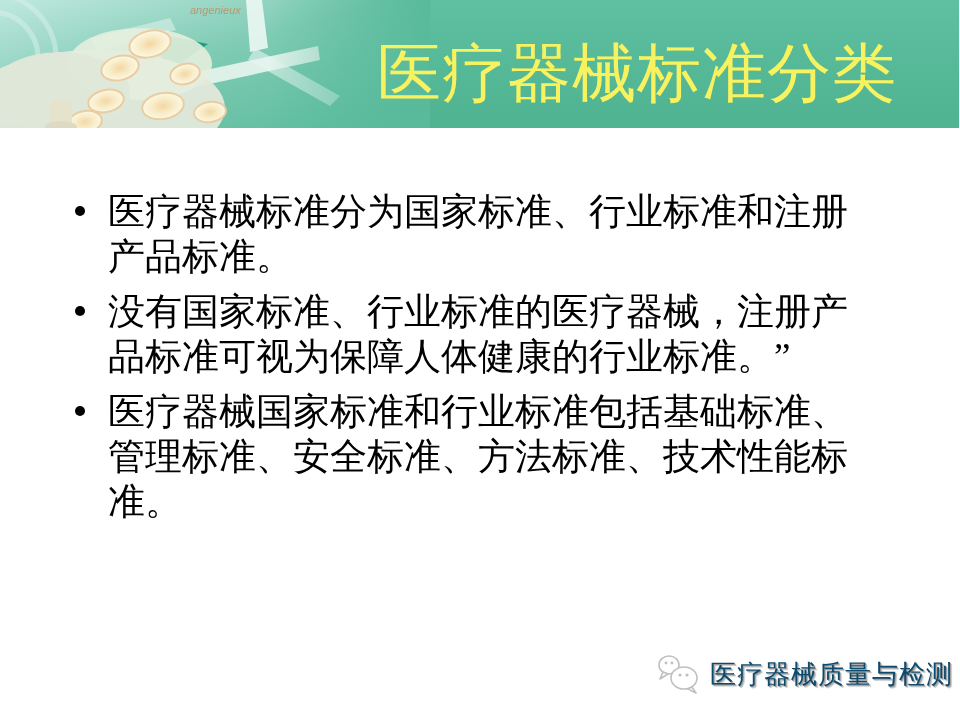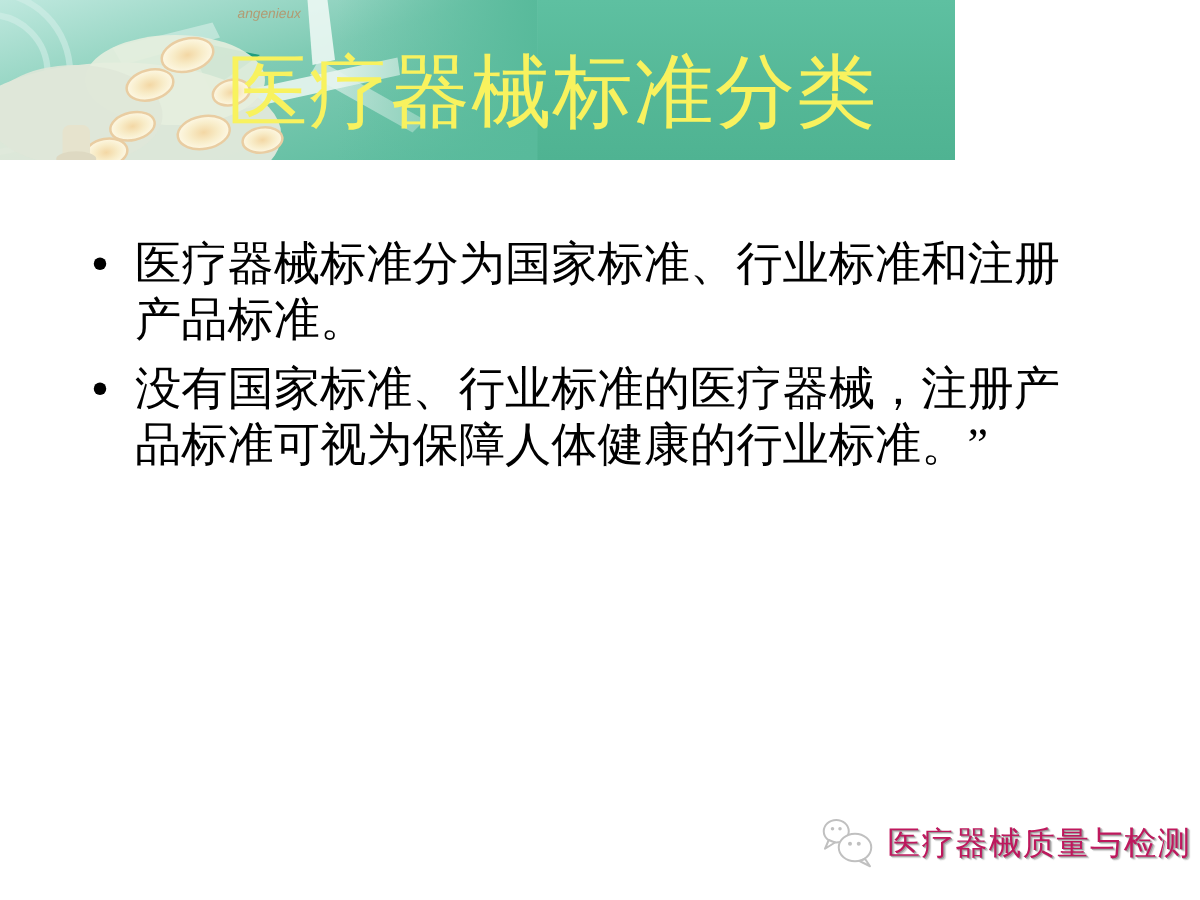--- a/index.html
+++ b/index.html
@@ -9,21 +9,21 @@
     height: 720px;
     background: #ffffff;
     overflow: hidden;
     font-family: "Liberation Serif", serif;
   }
 
   
   .header {
     position: absolute;
     top: 0; left: 0;
-    width: 764px; height: 128px;
+    width: 959px; height: 128px;
     background: linear-gradient(180deg, #5ec0a1 0%, #55b897 55%, #4fb392 100%);
   }
   .photo-svg { position: absolute; left: 0; top: 0; display: block; }
   .slide-title {
     position: absolute;
     top: 40px;
     right: 62px;
     font-family: "Liberation Sans", sans-serif;
     font-weight: normal;
     font-size: 64px;
@@ -67,21 +67,21 @@
     top: 652px;
     display: flex;
     align-items: center;
     gap: 8px;
   }
   .wechat-svg { display: block; }
   .footer-text {
     font-family: "Liberation Sans", sans-serif;
     font-size: 26px;
     letter-spacing: 1px;
-    color: #be185d;
+    color: #0c4a6e;
     text-shadow: 1px 1px 0 #9c9c9c, 2px 2px 1px #c4c4c4, -1px -1px 0 #ffffff;
     white-space: nowrap;
   }
 </style>
 </head>
 <body>
 
 <div class="slide">
 
   <div class="header">
@@ -151,20 +151,24 @@
   <div class="body-area">
     <ul class="bullets">
       <li>
         <span class="bullet-dot"></span>
         <span>医疗器械标准分为国家标准、行业标准和注册产品标准。</span>
       </li>
       <li>
         <span class="bullet-dot"></span>
         <span>没有国家标准、行业标准的医疗器械，注册产品标准可视为保障人体健康的行业标准。”</span>
       </li>
+      <li>
+        <span class="bullet-dot"></span>
+        <span>医疗器械国家标准和行业标准包括基础标准、管理标准、安全标准、方法标准、技术性能标准。</span>
+      </li>
     </ul>
   </div>
 
   <div class="footer">
     <svg class="wechat-svg" width="46" height="44" viewBox="0 0 46 44">
       <g fill="#ffffff" stroke="#c0c0c0" stroke-width="1.6">
 
         <ellipse cx="13" cy="13" rx="10" ry="9"></ellipse>
         <polygon points="7,20 4,27 12,22" stroke-linejoin="round"></polygon>
 

